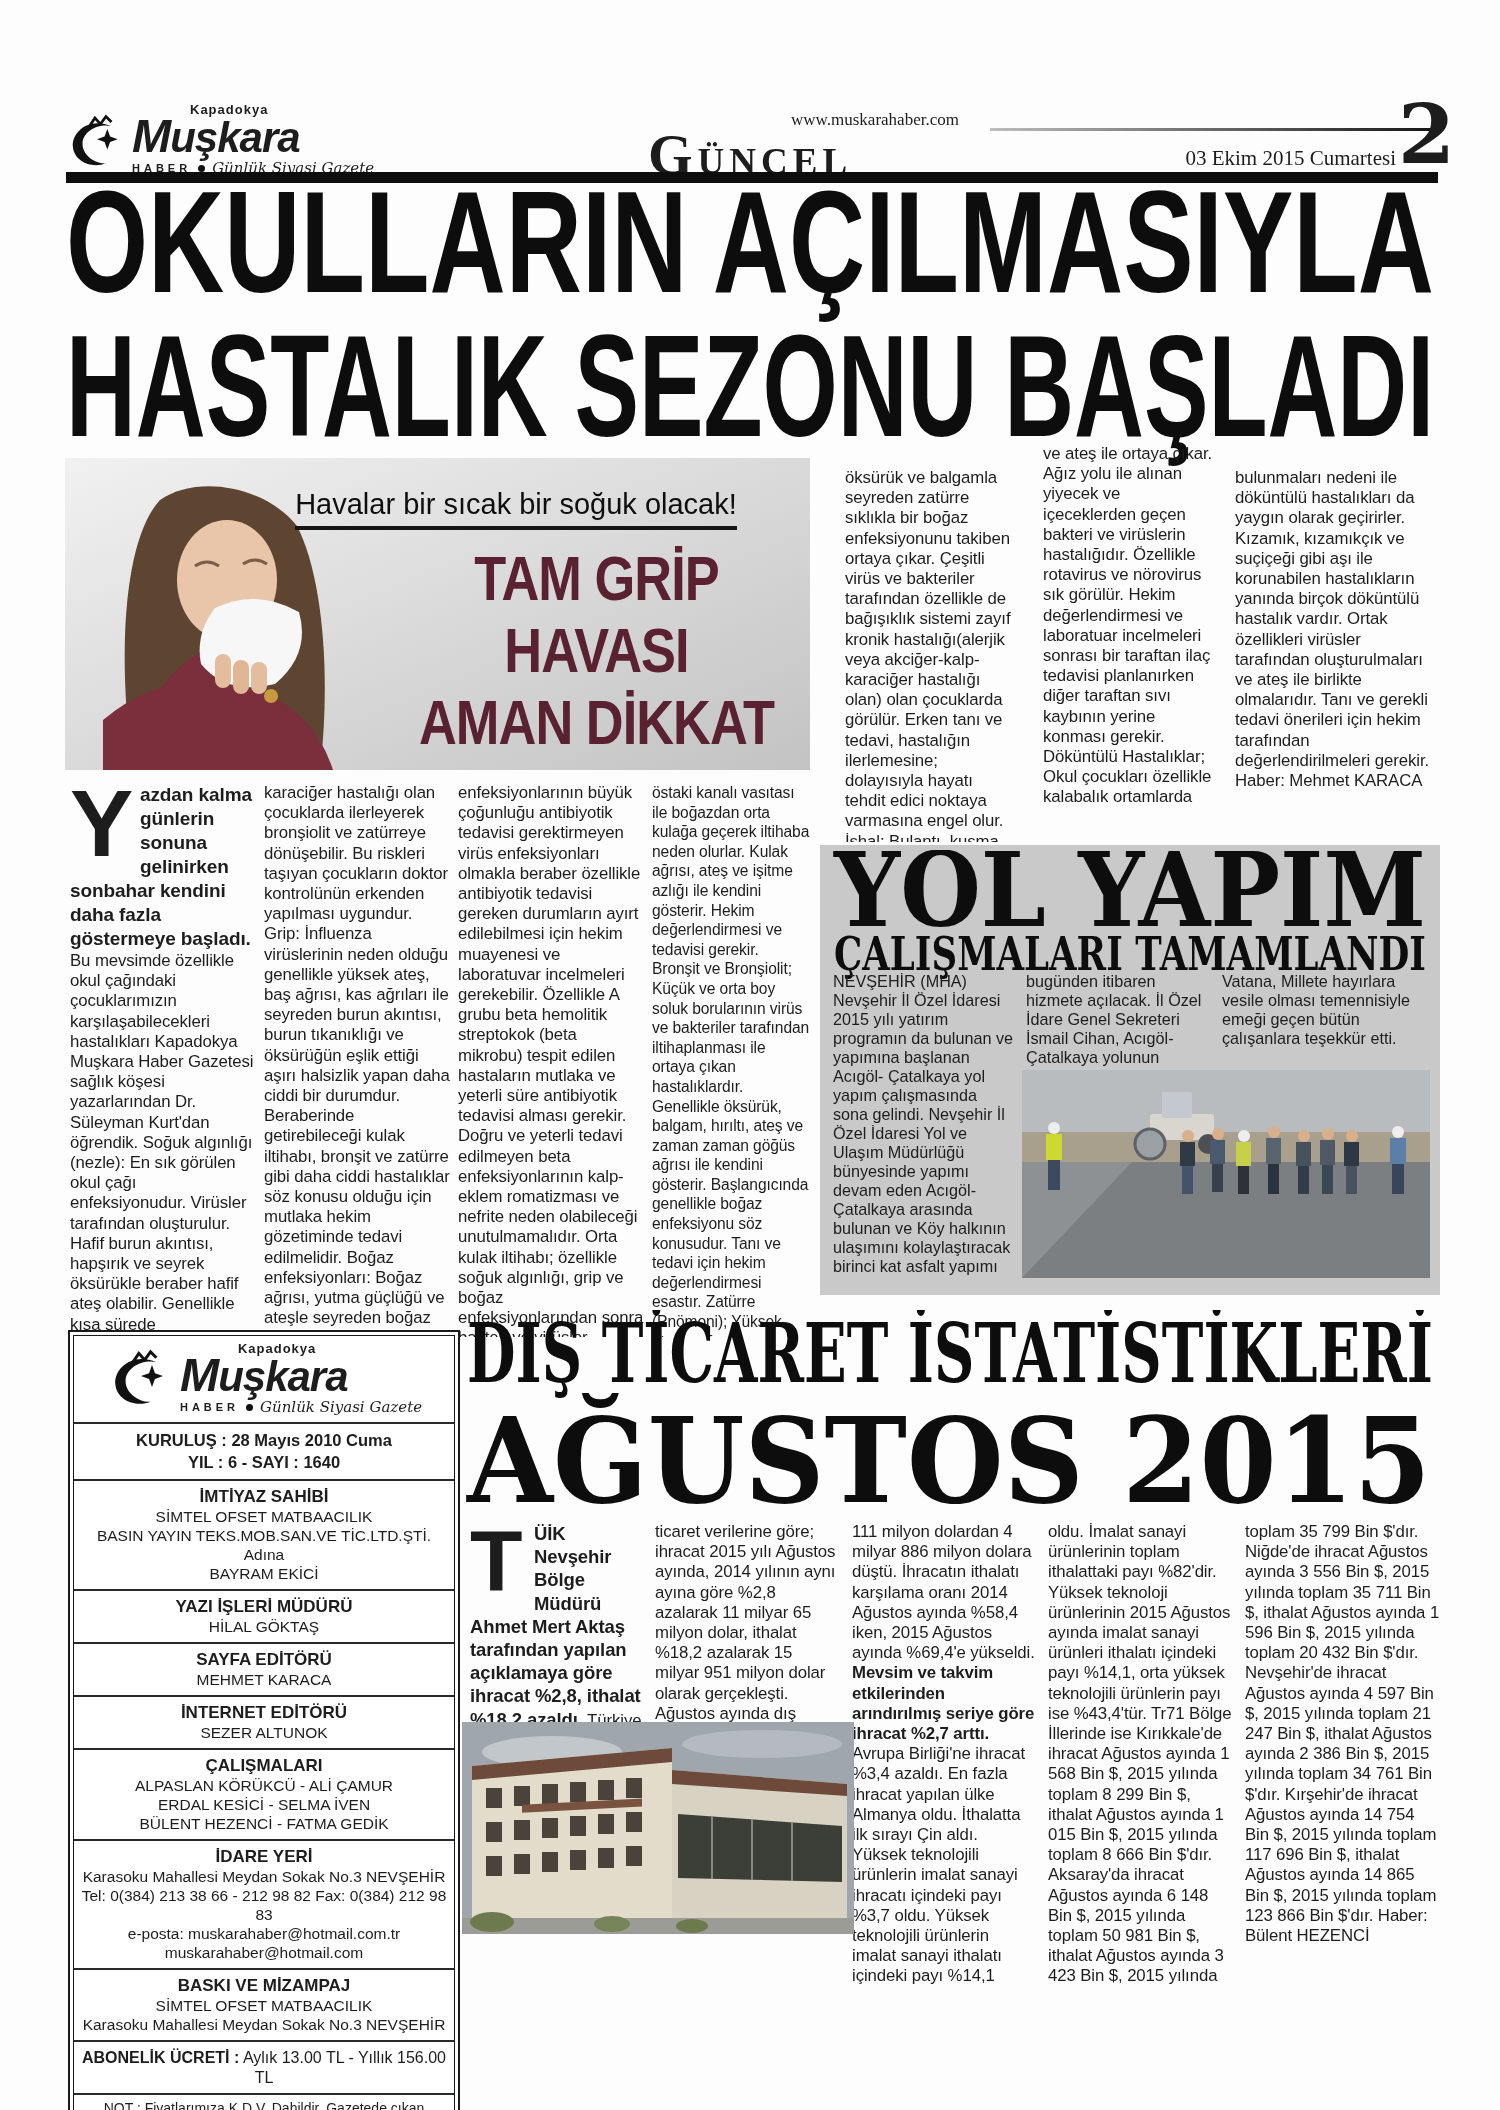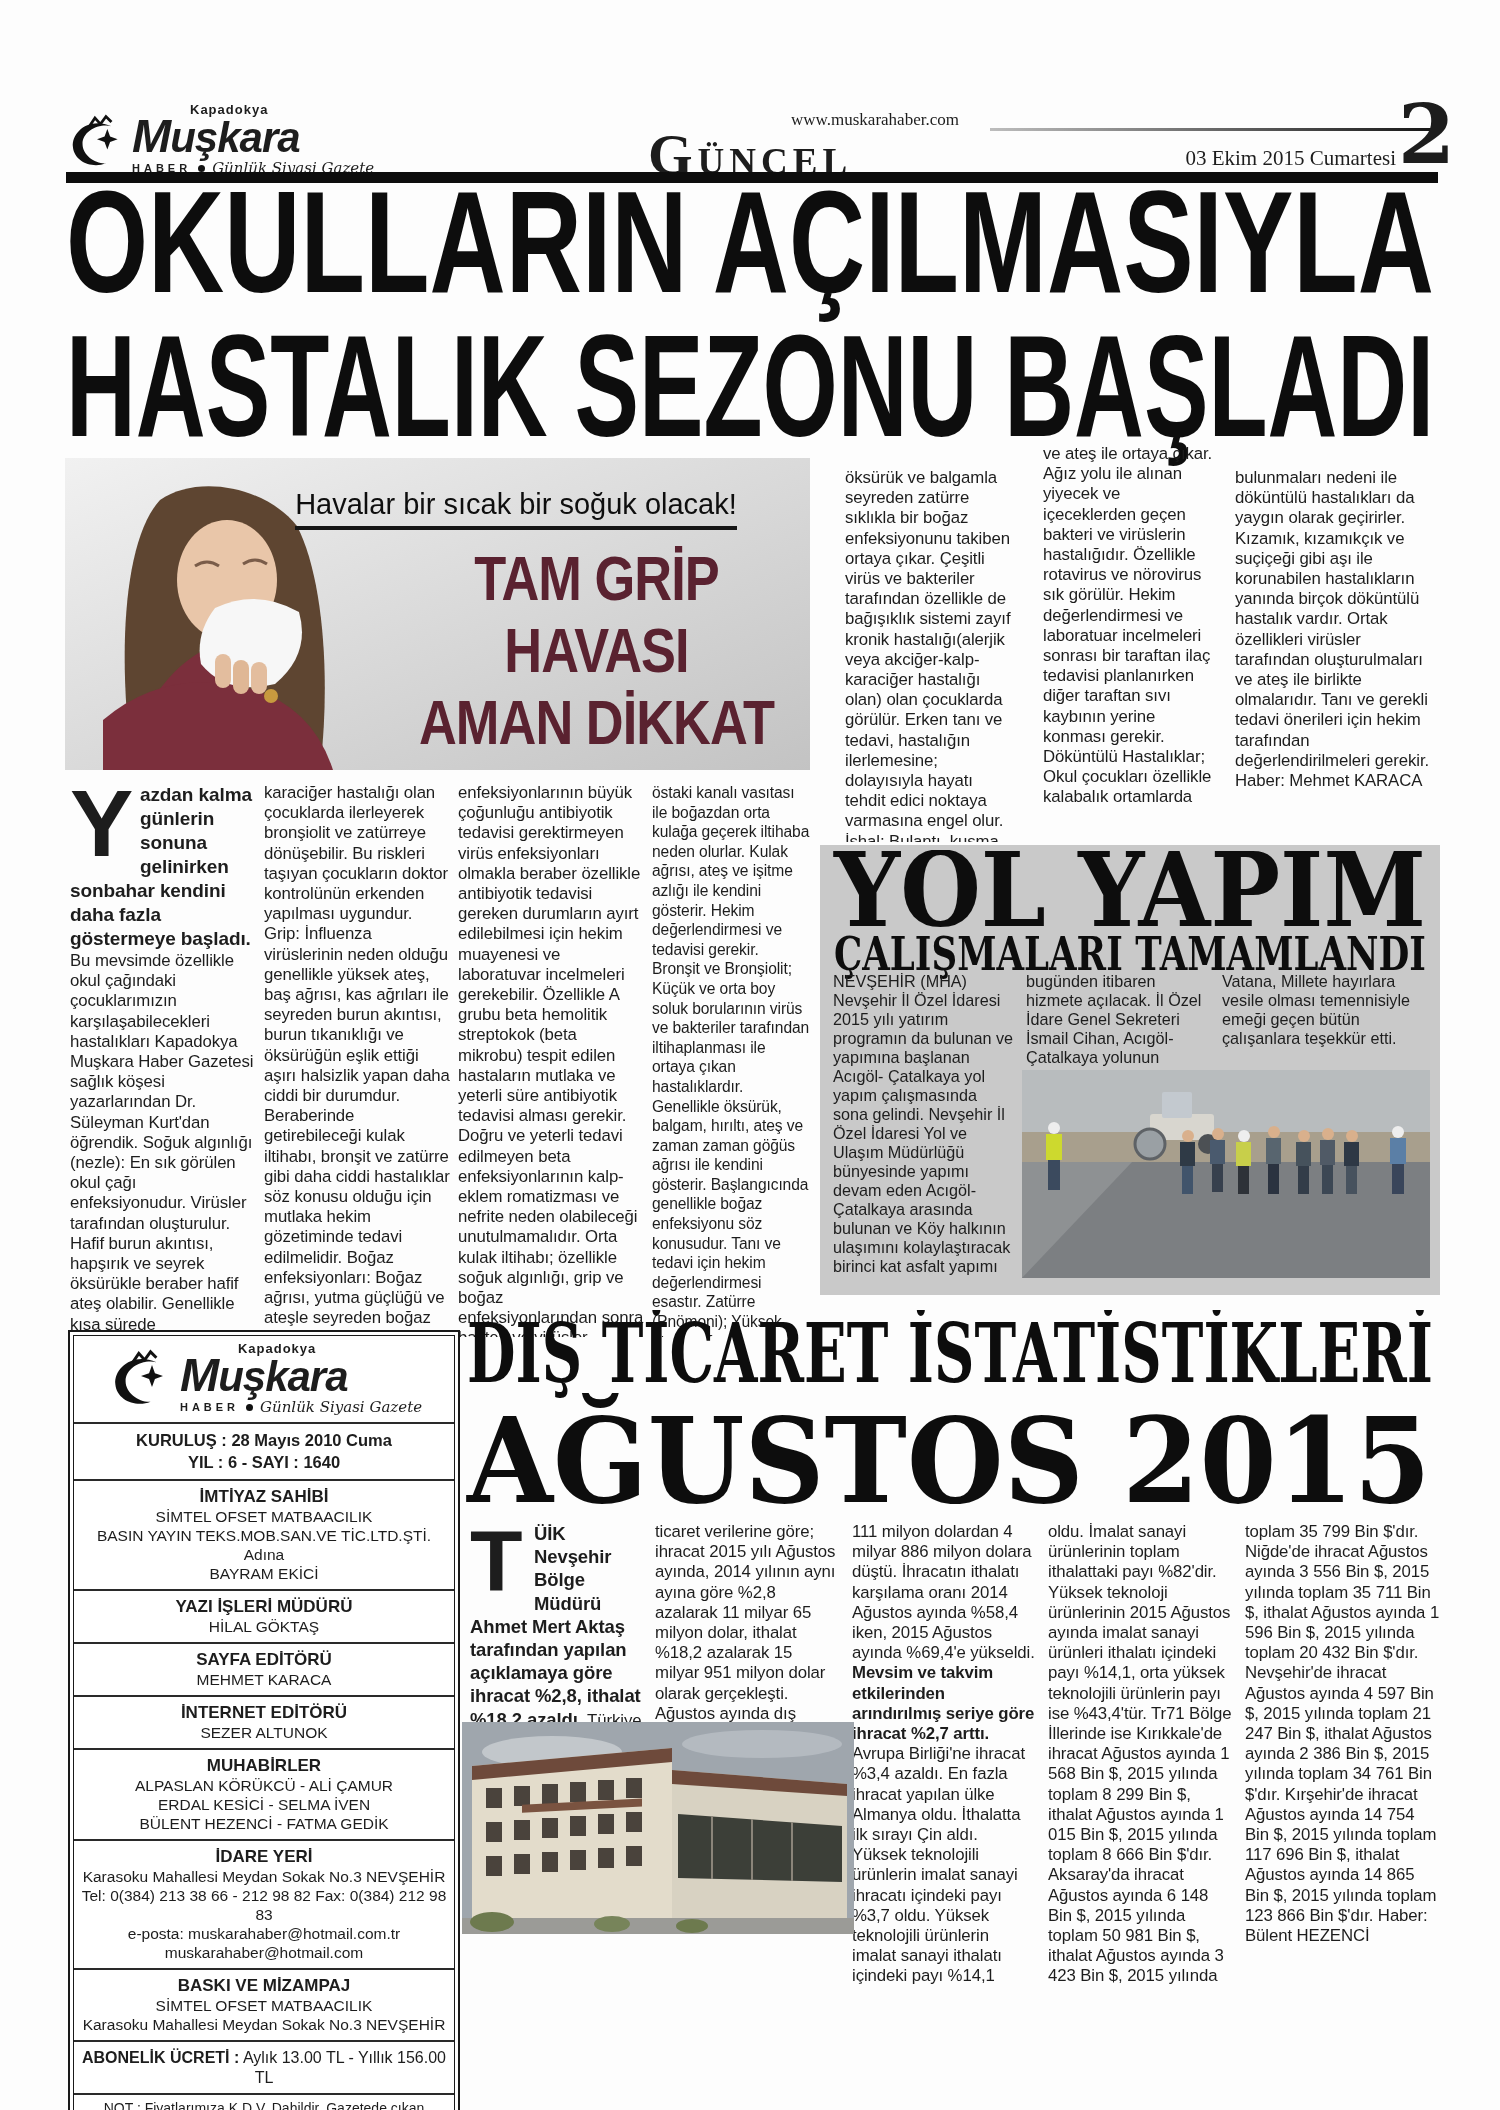--- a/index.html
+++ b/index.html
@@ -247,21 +247,21 @@
       </div>
       <div class="m-row">
         <div class="m-title">SAYFA EDİTÖRÜ</div>
         <div class="m-lines">MEHMET KARACA</div>
       </div>
       <div class="m-row">
         <div class="m-title">İNTERNET EDİTÖRÜ</div>
         <div class="m-lines">SEZER ALTUNOK</div>
       </div>
       <div class="m-row">
-        <div class="m-title">MUHABİRLER</div>
+        <div class="m-title">ÇALIŞMALARI</div>
         <div class="m-lines">ALPASLAN KÖRÜKCÜ - ALİ ÇAMUR
 ERDAL KESİCİ - SELMA İVEN
 BÜLENT HEZENCİ - FATMA GEDİK</div>
       </div>
       <div class="m-row">
         <div class="m-title">İDARE YERİ</div>
         <div class="m-lines">Karasoku Mahallesi Meydan Sokak No.3 NEVŞEHİR
 Tel: 0(384) 213 38 66 - 212 98 82 Fax: 0(384) 212 98 83
 e-posta: muskarahaber@hotmail.com.tr
 muskarahaber@hotmail.com</div>

